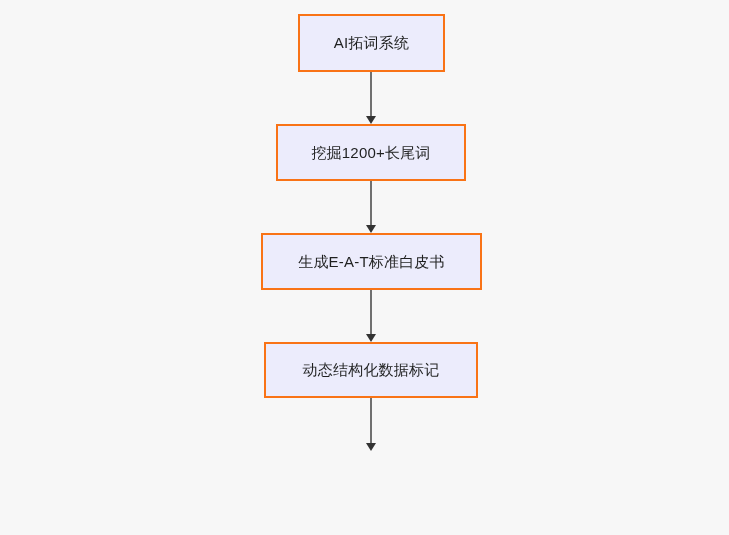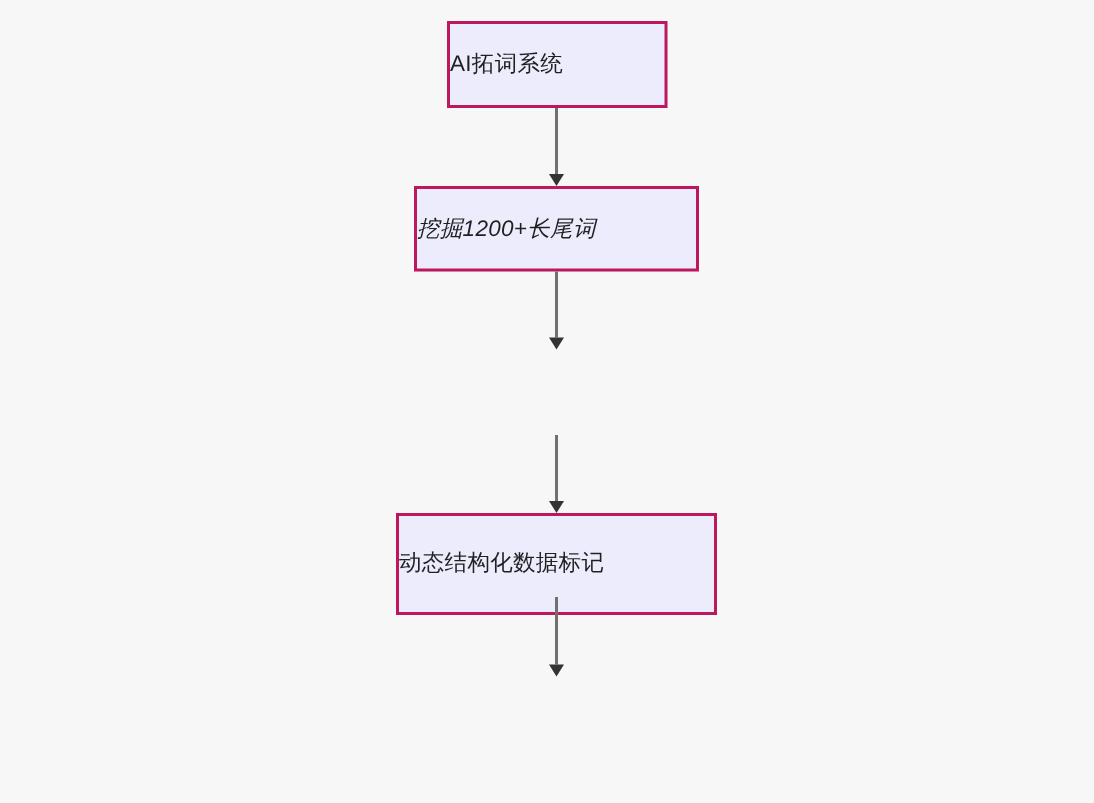--- a/index.html
+++ b/index.html
@@ -16,24 +16,25 @@
   #flowchart-canvas {
     position: relative;
     width: 729px;
     height: 535px;
     background: #f7f7f7;
   }
   .node {
     position: absolute;
     box-sizing: border-box;
     background: #ececfc;
-    border: 2px solid #be185d;
+    border: 2px solid #f97316;
     border-radius: 0;
     display: flex;
     align-items: center;
+    justify-content: center;
   }
   .node-label {
     color: #1f2020;
     font-size: 15px;
     line-height: 1.2;
     letter-spacing: 0.2px;
     white-space: nowrap;
     text-align: center;
   }
   .edge {
@@ -53,23 +54,23 @@
     left: -5px;
     width: 0;
     height: 0;
     border-left: 5px solid transparent;
     border-right: 5px solid transparent;
     border-top: 8px solid #333333;
   }
 
   
   #node-1 { left: 298px; top: 14px;  width: 147px; height: 58px; }
-  #node-2 { left: 276px; top: 124px; width: 190px; height: 57px; font-style: italic; }
+  #node-2 { left: 276px; top: 124px; width: 190px; height: 57px; }
   #node-3 { left: 261px; top: 233px; width: 221px; height: 57px; }
-  #node-4 { left: 264px; top: 342px; width: 214px; height: 68px; }
+  #node-4 { left: 264px; top: 342px; width: 214px; height: 56px; }
   #node-5 { left: 253px; top: 451px; width: 237px; height: 56px; }
 
   
   #edge-1 { left: 371px; top: 72px; }
   #edge-1 .edge-line  { height: 44px; }
   #edge-1 .edge-arrow { top: 44px; }
 
   #edge-2 { left: 371px; top: 181px; }
   #edge-2 .edge-line  { height: 44px; }
   #edge-2 .edge-arrow { top: 44px; }
@@ -98,20 +99,23 @@
 
   <div class="node" id="node-2">
     <span class="node-label">挖掘1200+长尾词</span>
   </div>
 
   <div class="edge" id="edge-2">
     <div class="edge-line"></div>
     <div class="edge-arrow"></div>
   </div>
 
+  <div class="node" id="node-3">
+    <span class="node-label">生成E-A-T标准白皮书</span>
+  </div>
 
   <div class="edge" id="edge-3">
     <div class="edge-line"></div>
     <div class="edge-arrow"></div>
   </div>
 
   <div class="node" id="node-4">
     <span class="node-label">动态结构化数据标记</span>
   </div>
 

